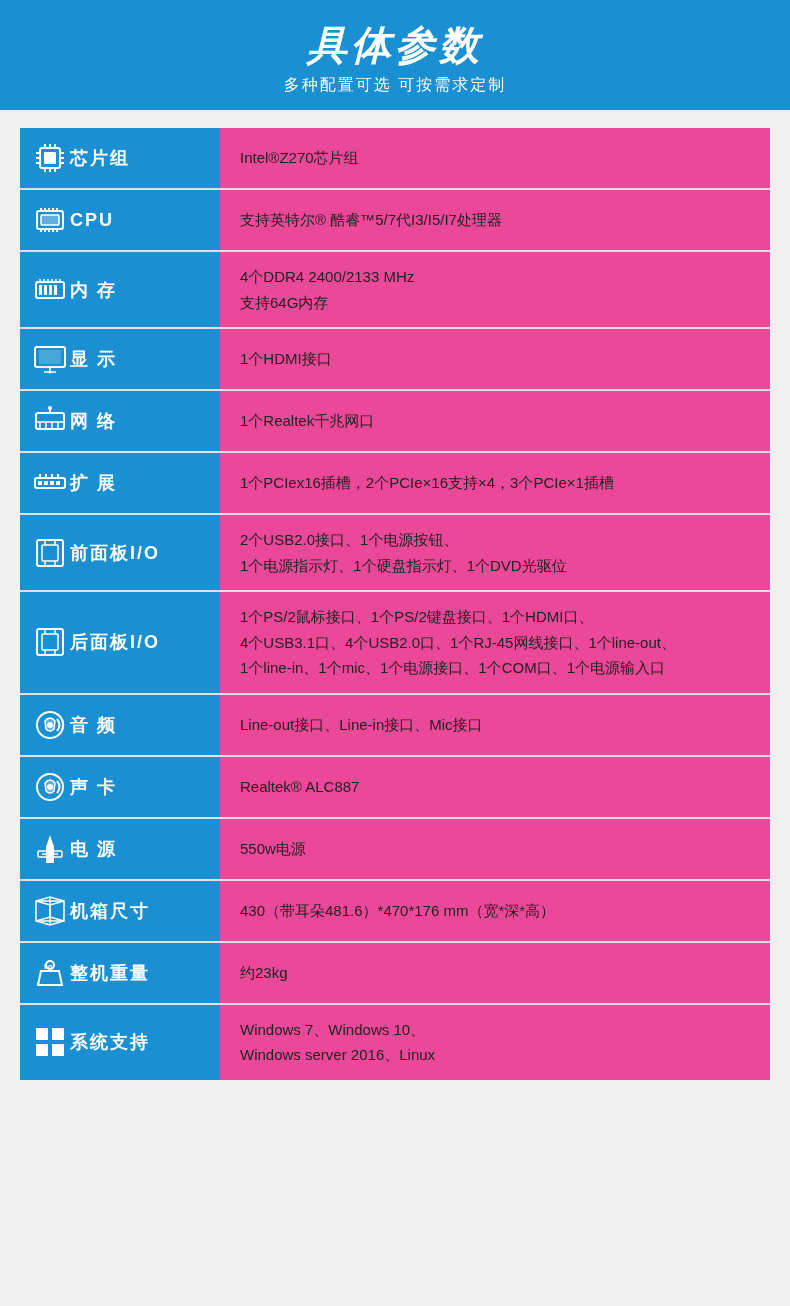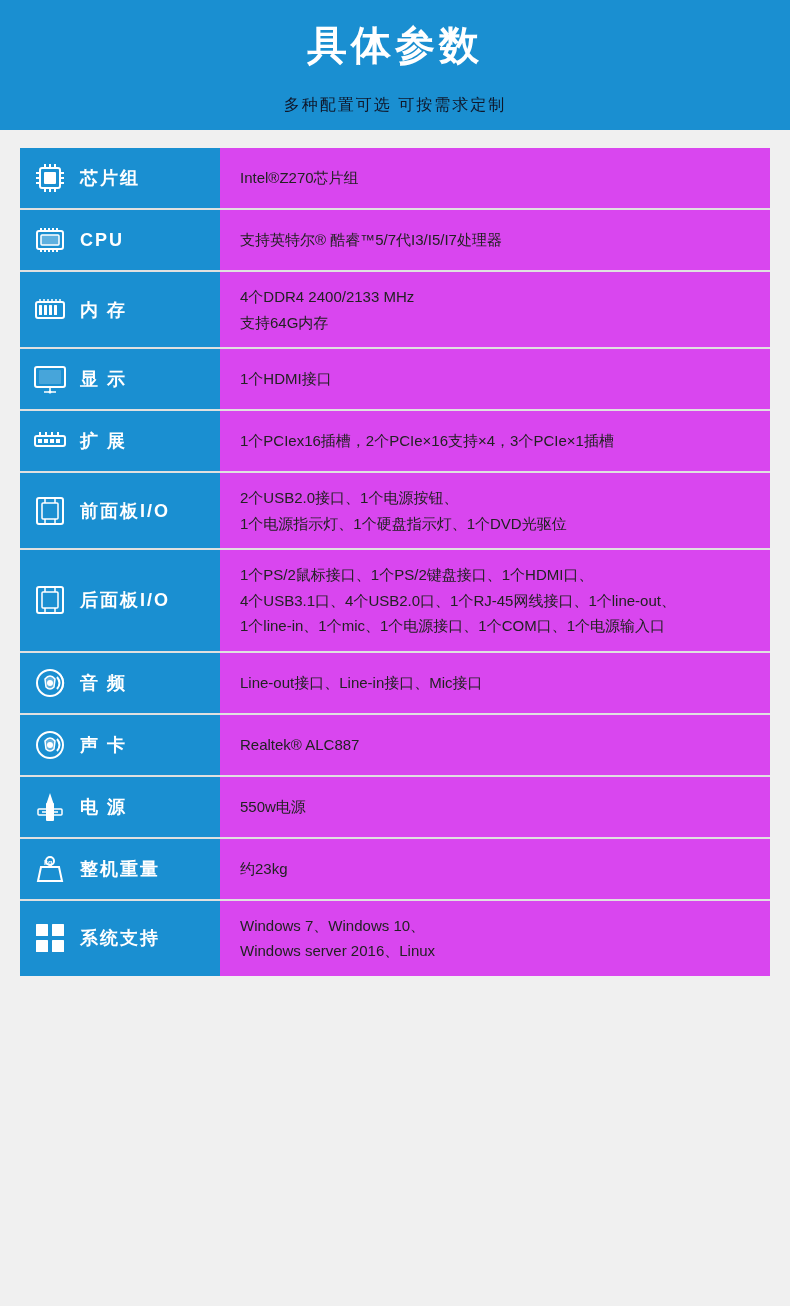--- a/index.html
+++ b/index.html
@@ -15,25 +15,26 @@
     .header {
       background: #1a8fd1;
       text-align: center;
       padding: 18px 0 14px 0;
     }
     .header-title {
       color: #fff;
       font-size: 40px;
       font-weight: bold;
       letter-spacing: 4px;
+      font-style: italic;
     }
     .header-subtitle {
-      color: #0f172a;
+      color: #ffffff;
       font-size: 16px;
-      margin-top: 22px;
+      margin-top: 2px;
       letter-spacing: 2px;
     }
     .table-container {
       padding: 18px 20px 20px 20px;
     }
     table {
       width: 100%;
       border-collapse: collapse;
     }
     tr {
@@ -41,30 +42,29 @@
     }
     td {
       padding: 0;
       vertical-align: middle;
     }
     td.label-td {
       background: #1a8fd1;
       width: 200px;
     }
     td.value-td {
-      background: #d946ef;
+      background: #ec4899;
       padding: 12px 20px;
       font-size: 15px;
       color: #222;
       line-height: 1.7;
     }
     .label-inner {
       display: flex;
       align-items: center;
-      gap: 10px;
       padding: 10px 10px;
       min-height: 58px;
     }
     .icon-box {
       width: 40px;
       height: 40px;
       display: flex;
       align-items: center;
       justify-content: center;
       flex-shrink: 0;
@@ -183,20 +183,40 @@
                 <span class="label-text">显  示</span>
               </div>
             </td>
             <td class="value-td">1个HDMI接口</td>
           </tr>
           <tr>
             <td class="label-td">
               <div class="label-inner">
                 <div class="icon-box">
                   <svg viewBox="0 0 36 36" fill="none" xmlns="http://www.w3.org/2000/svg">
+    <rect x="4" y="10" width="28" height="16" rx="2" stroke="white" stroke-width="2" fill="none"></rect>
+    <line x1="4" y1="19" x2="32" y2="19" stroke="white" stroke-width="1.5"></line>
+    <line x1="8" y1="19" x2="8" y2="26" stroke="white" stroke-width="1.5"></line>
+    <line x1="14" y1="19" x2="14" y2="26" stroke="white" stroke-width="1.5"></line>
+    <line x1="20" y1="19" x2="20" y2="26" stroke="white" stroke-width="1.5"></line>
+    <line x1="26" y1="19" x2="26" y2="26" stroke="white" stroke-width="1.5"></line>
+    <line x1="18" y1="6" x2="18" y2="10" stroke="white" stroke-width="2"></line>
+    <circle cx="18" cy="5" r="2" fill="white"></circle>
+  </svg>
+                </div>
+                <span class="label-text">网  络</span>
+              </div>
+            </td>
+            <td class="value-td">1个Realtek千兆网口</td>
+          </tr>
+          <tr>
+            <td class="label-td">
+              <div class="label-inner">
+                <div class="icon-box">
+                  <svg viewBox="0 0 36 36" fill="none" xmlns="http://www.w3.org/2000/svg">
     <rect x="3" y="13" width="30" height="10" rx="2" stroke="white" stroke-width="2" fill="none"></rect>
     <rect x="6" y="16" width="4" height="4" fill="white"></rect>
     <rect x="12" y="16" width="4" height="4" fill="white"></rect>
     <rect x="18" y="16" width="4" height="4" fill="white"></rect>
     <rect x="24" y="16" width="4" height="4" fill="white"></rect>
     <line x1="8" y1="9" x2="8" y2="13" stroke="white" stroke-width="2"></line>
     <line x1="14" y1="9" x2="14" y2="13" stroke="white" stroke-width="2"></line>
     <line x1="20" y1="9" x2="20" y2="13" stroke="white" stroke-width="2"></line>
     <line x1="26" y1="9" x2="26" y2="13" stroke="white" stroke-width="2"></line>
   </svg>
@@ -289,20 +309,39 @@
                 <span class="label-text">电  源</span>
               </div>
             </td>
             <td class="value-td">550w电源</td>
           </tr>
           <tr>
             <td class="label-td">
               <div class="label-inner">
                 <div class="icon-box">
                   <svg viewBox="0 0 36 36" fill="none" xmlns="http://www.w3.org/2000/svg">
+    <path d="M4 28 L4 8 L18 4 L32 8 L32 28 L18 32 Z" stroke="white" stroke-width="1.5" fill="none"></path>
+    <line x1="4" y1="8" x2="32" y2="8" stroke="white" stroke-width="1.5"></line>
+    <line x1="4" y1="28" x2="32" y2="28" stroke="white" stroke-width="1.5"></line>
+    <line x1="18" y1="4" x2="18" y2="32" stroke="white" stroke-width="1.5"></line>
+    <path d="M4 8 L18 12 L32 8" stroke="white" stroke-width="1.5" fill="none"></path>
+    <path d="M4 28 L18 24 L32 28" stroke="white" stroke-width="1.5" fill="none"></path>
+    <line x1="18" y1="12" x2="18" y2="24" stroke="white" stroke-width="1.5"></line>
+  </svg>
+                </div>
+                <span class="label-text">机箱尺寸</span>
+              </div>
+            </td>
+            <td class="value-td">430（带耳朵481.6）*470*176 mm（宽*深*高）</td>
+          </tr>
+          <tr>
+            <td class="label-td">
+              <div class="label-inner">
+                <div class="icon-box">
+                  <svg viewBox="0 0 36 36" fill="none" xmlns="http://www.w3.org/2000/svg">
     <circle cx="18" cy="10" r="4" stroke="white" stroke-width="2" fill="none"></circle>
     <text x="12" y="14" font-size="7" fill="white" font-weight="bold">kg</text>
     <path d="M6 30 L9 16 L27 16 L30 30 Z" stroke="white" stroke-width="2" fill="none"></path>
     <line x1="6" y1="30" x2="30" y2="30" stroke="white" stroke-width="2"></line>
   </svg>
                 </div>
                 <span class="label-text">整机重量</span>
               </div>
             </td>
             <td class="value-td">约23kg</td>

